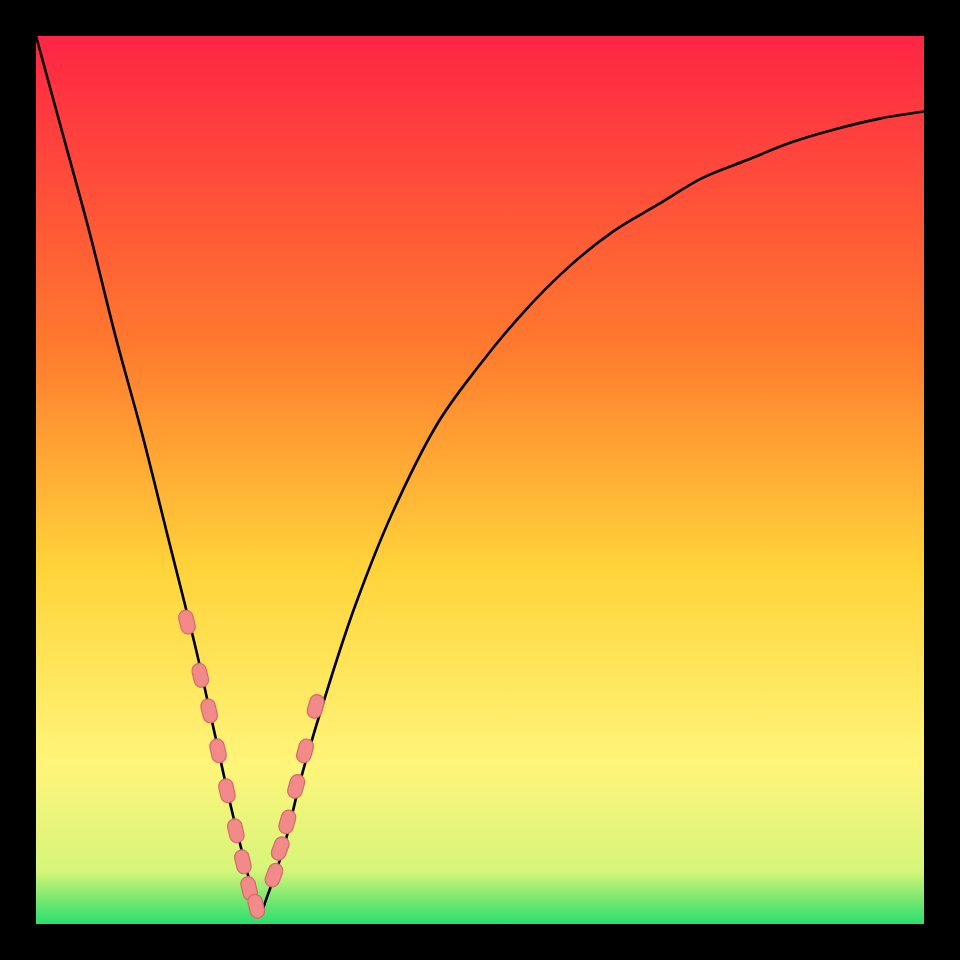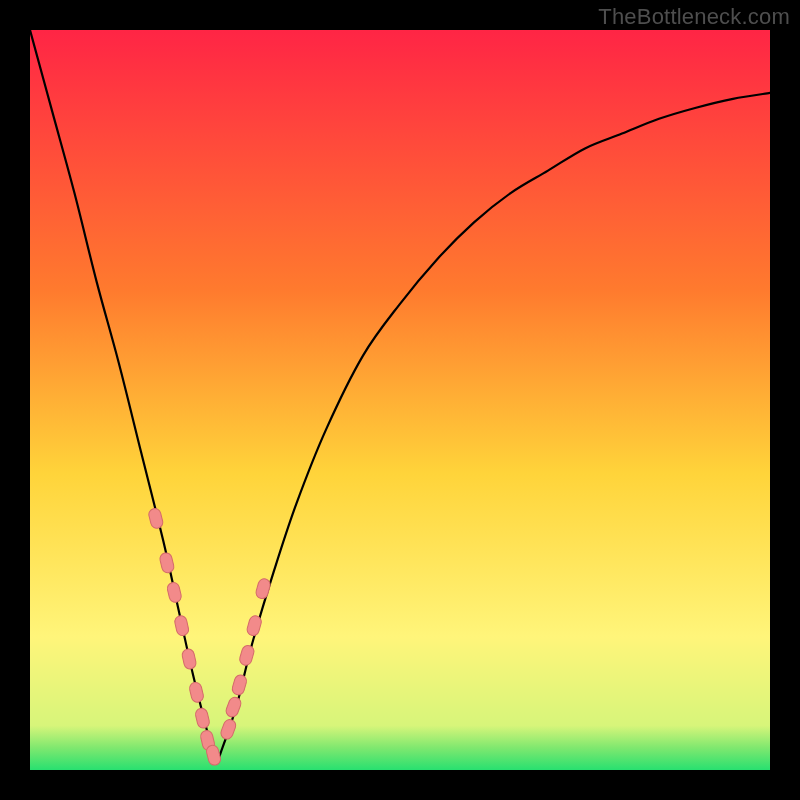--- a/index.html
+++ b/index.html
@@ -40,21 +40,20 @@
   svg {
     display: block;
     width: 740px;
     height: 740px;
   }
 </style>
 </head>
 <body>
 
 <div class="frame">
-  <div class="watermark">TheBottleneck.com</div>
 
   <div class="plot">
     <svg id="chart-svg" viewBox="0 0 740 740" preserveAspectRatio="none">
       <defs>
         <linearGradient id="bg-grad" x1="0" y1="0" x2="0" y2="1">
             <stop offset="0%" stop-color="#ff2545"></stop>
             <stop offset="35%" stop-color="#ff7a2e"></stop>
             <stop offset="60%" stop-color="#ffd43a"></stop>
             <stop offset="82%" stop-color="#fff57a"></stop>
             <stop offset="94%" stop-color="#d7f57a"></stop>

